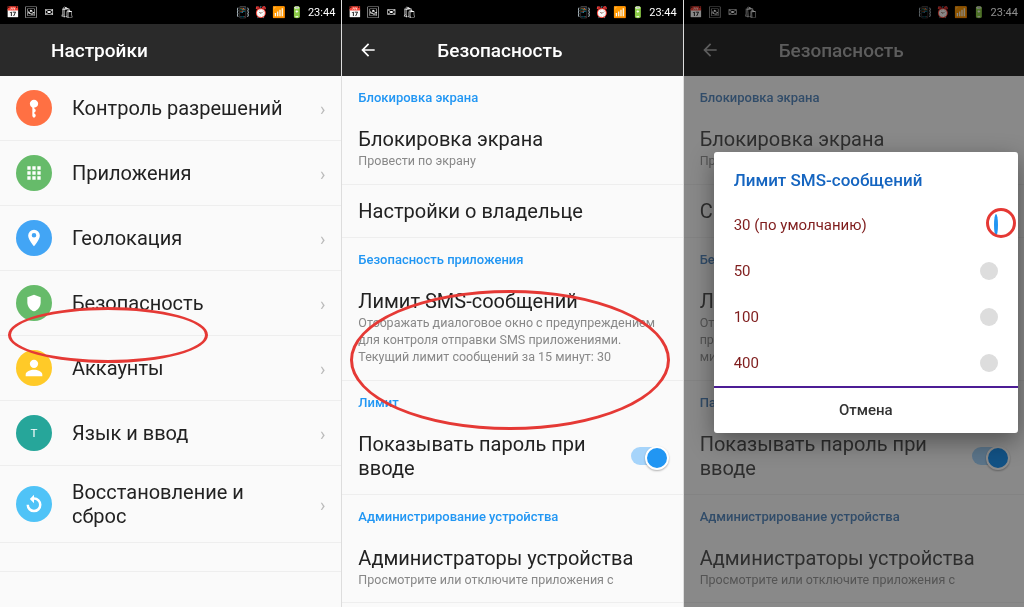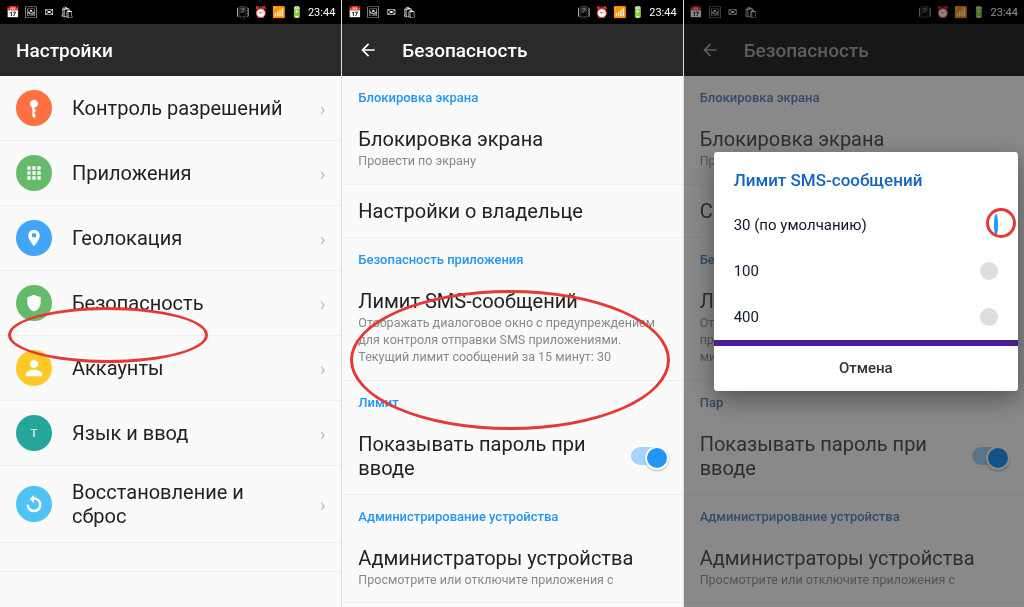--- a/index.html
+++ b/index.html
@@ -6,21 +6,21 @@
 body { display: flex; width: 1024px; height: 607px; background: #fff; overflow: hidden; }
 .screen { width: 341.33px; height: 607px; position: relative; background: #fafafa; display: flex; flex-direction: column; overflow: hidden; }
 .screen + .screen { border-left: 1px solid #ddd; }
 
 .statusbar { height: 24px; background: #000; color: #fff; display: flex; align-items: center; padding: 0 6px; font-size: 11px; justify-content: space-between; }
 .status-left { display: flex; gap: 4px; align-items: center; }
 .status-right { display: flex; gap: 4px; align-items: center; }
 .sicon { width: 14px; height: 14px; display: inline-flex; align-items: center; justify-content: center; fill: #fff; }
 
 .toolbar { height: 52px; background: #2a2a2a; color: #fff; display: flex; align-items: center; padding: 0 16px; gap: 24px; }
-.toolbar .title { font-size: 19px; font-weight: 500; }
+.toolbar .title { font-size: 19px; font-weight: 500; margin-left: 35px; }
 .back-icon { width: 20px; height: 20px; fill: #fff; }
 
 .content { flex: 1; overflow: hidden; background: #fafafa; }
 .section-label { color: #2196f3; font-size: 13px; font-weight: 500; padding: 14px 16px 8px; }
 .section-label.sys { color: #2196f3; }
 
 .item { display: flex; align-items: center; padding: 14px 16px; gap: 20px; border-bottom: 1px solid #eee; position: relative; }
 .item.noicon { padding: 14px 16px; }
 .item .txt { flex: 1; }
 .item .label { font-size: 20px; color: #222; }
@@ -34,26 +34,26 @@
 .toggle::after { content: ''; position: absolute; right: -2px; top: -1px; width: 20px; height: 20px; background:#2196f3; border-radius:50%; border:2px solid #fff; box-shadow: 0 1px 2px rgba(0,0,0,.3);}
 .toggle.track{ background:#a6d4fa;}
 
 .circle-red { position: absolute; border: 3px solid #e53935; border-radius: 50%; pointer-events: none; }
 .screen1 .circle-red { width: 200px; height: 56px; left: 8px; top: 307px; }
 .screen2 .circle-red { width: 320px; height: 140px; left: 8px; top: 290px; border-radius: 50%;}
 
 .dim { position: absolute; inset: 0; background: rgba(0,0,0,.45); }
 .dialog { position: absolute; left: 30px; right: 6px; top: 152px; background: #fff; border-radius: 3px; box-shadow: 0 8px 24px rgba(0,0,0,.4); overflow:hidden;}
 .dialog-title { font-size: 17px; font-weight: 500; color: #1565c0; padding: 18px 20px 12px; }
-.opt { display: flex; align-items: center; justify-content: space-between; padding: 14px 20px; font-size: 15px; color: #0f172a; }
+.opt { display: flex; align-items: center; justify-content: space-between; padding: 14px 20px; font-size: 15px; color: #7f1d1d; }
 .radio { width: 18px; height: 18px; border-radius: 50%; background: #ddd; }
 .radio.on { background: radial-gradient(circle, #2196f3 0 45%, #fff 46% 60%, #2196f3 61% 100%); border:2px solid #2196f3; width:16px; height:16px;}
 .radio-circle { position: relative; }
 .radio-circle .ring { position:absolute; width:30px; height:30px; border:3px solid #e53935; border-radius:50%; left:-8px; top:-8px;}
-.dialog-actions { text-align:center; padding: 12px 0 14px; border-top:6px solid #4c1d95;}
+.dialog-actions { text-align:center; padding: 12px 0 14px; border-top:2px solid #4c1d95;}
 .dialog-actions .btn { color:#333; font-size:15px; font-weight:500;}
 
 .screen3 .toolbar { background: rgba(42,42,42,1); }
 .screen3 .under { position:absolute; inset:0; top:76px; padding:0; color:#666; overflow:hidden;}
 .screen3 .under .section-label{ color:#5a8bbf;}
 .screen3 .under .item .label{ color:#555;}
 .screen3 .under .item .sub{ color:#999;}
 </style>
 </head>
 <body>
@@ -283,20 +283,24 @@
       </div>
   </div>
   <div class="dim"></div>
   <div class="dialog">
     <div class="dialog-title">Лимит SMS-сообщений</div>
     <div class="opt">
         <span>30 (по умолчанию)</span>
         <span class="radio-circle"><span class="radio on"></span><span class="ring"></span></span>
       </div>
     <div class="opt">
+        <span>50</span>
+        <span class="radio"></span>
+      </div>
+    <div class="opt">
         <span>100</span>
         <span class="radio"></span>
       </div>
     <div class="opt">
         <span>400</span>
         <span class="radio"></span>
       </div>
     <div class="dialog-actions"><span class="btn">Отмена</span></div>
   </div>
 </div>

